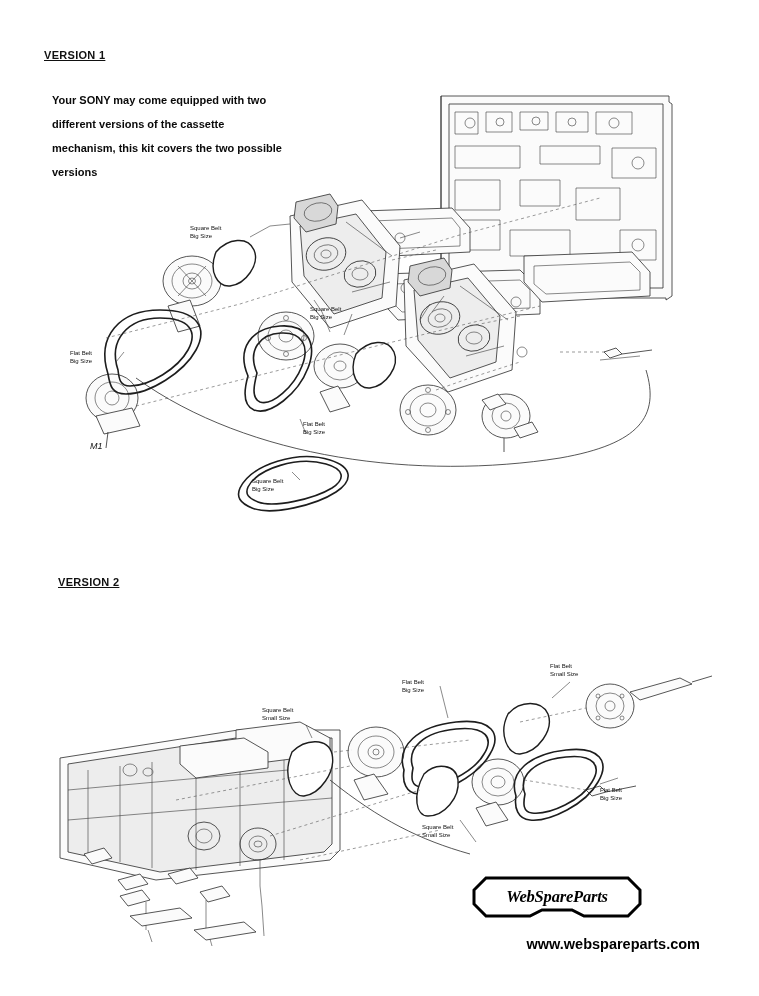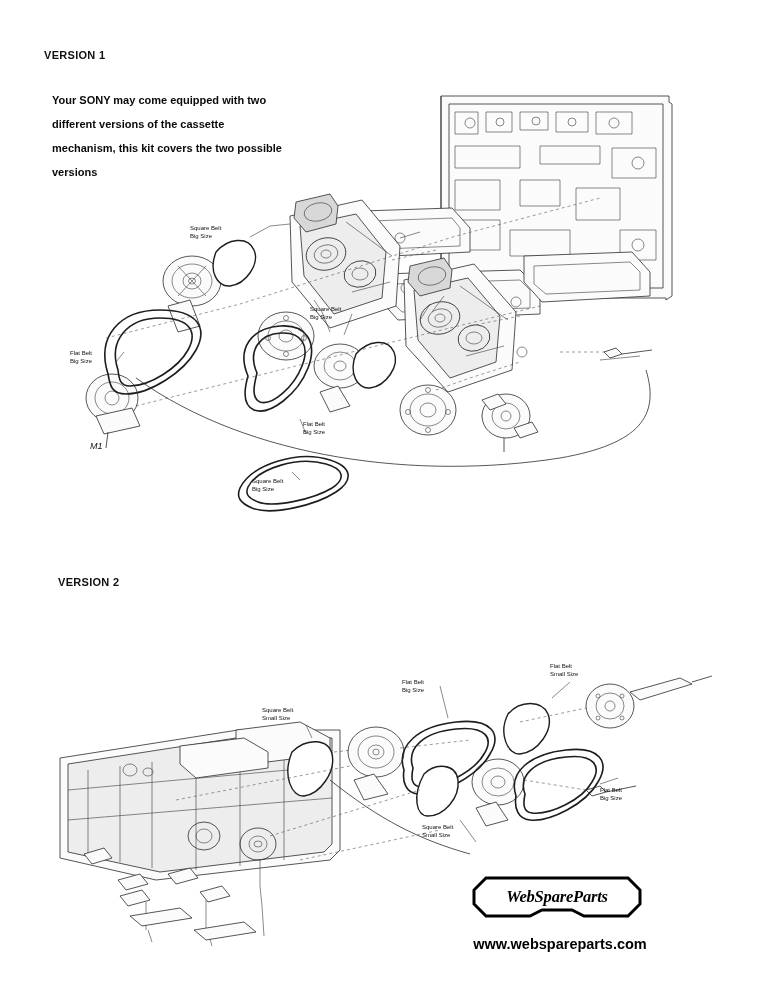--- a/index.html
+++ b/index.html
@@ -21,20 +21,21 @@
     width: 759px;
     height: 996px;
     background: #ffffff;
   }
   .version-heading {
     position: absolute;
     font-size: 11px;
     font-weight: bold;
     letter-spacing: 0.3px;
     color: #111;
+    text-decoration: underline;
   }
   #version1-heading { left: 44px; top: 49px; }
   #version2-heading { left: 58px; top: 576px; }
 
   .intro-text {
     position: absolute;
     left: 52px;
     top: 88px;
     width: 236px;
     font-size: 11px;
@@ -100,21 +101,21 @@
     font-family: "Liberation Serif", serif;
     letter-spacing: -0.2px;
     color: #000;
     font-style: italic;
   }
   #site-url {
     position: absolute;
     left: 420px;
     top: 936px;
     width: 280px;
-    text-align: center;
+    text-align: right;
     font-size: 14.5px;
     font-weight: bold;
     font-family: "Liberation Sans", sans-serif;
     color: #000;
   }
 </style>
 </head>
 <body>
 
 <div class="page">

